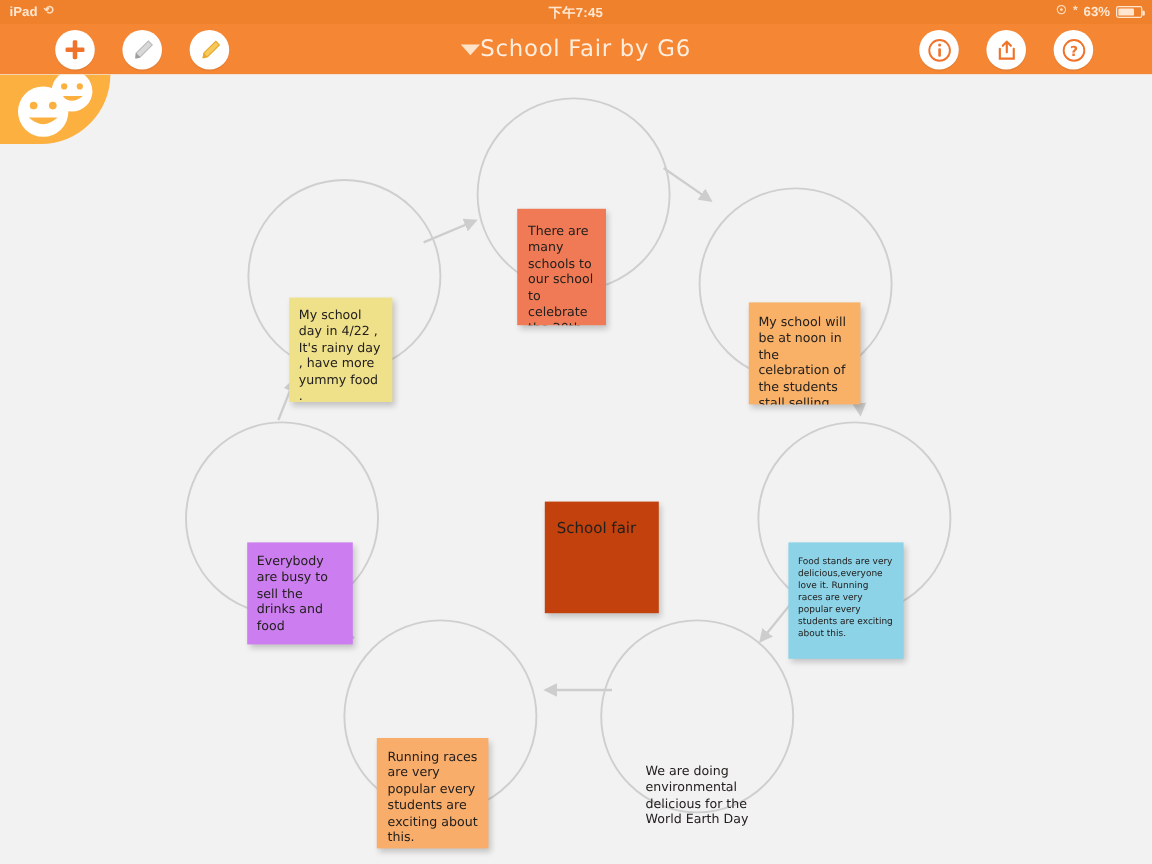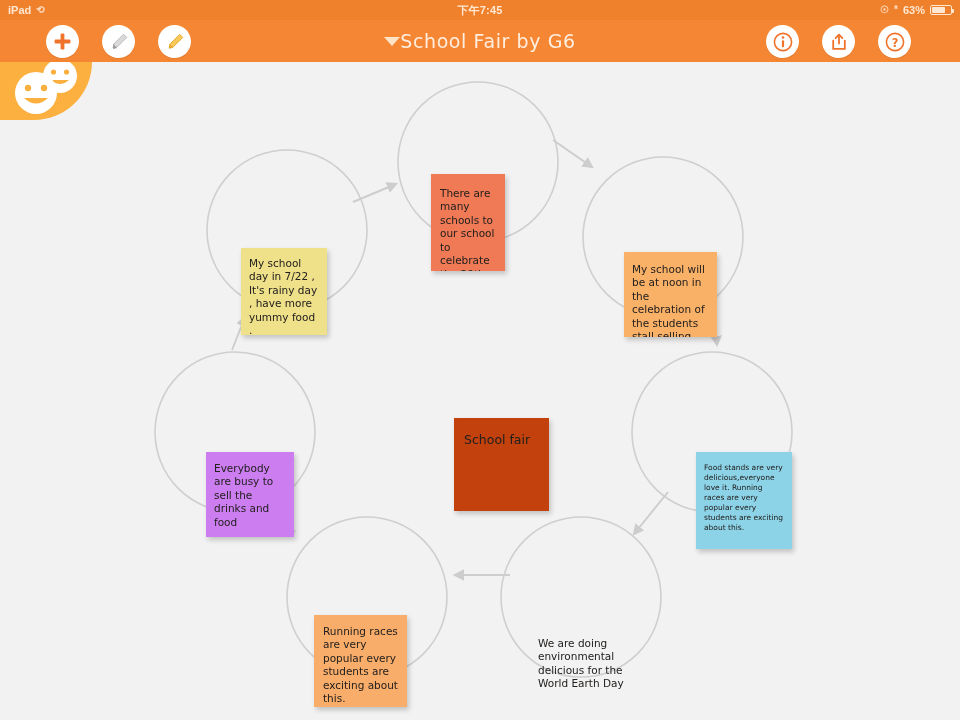--- a/index.html
+++ b/index.html
@@ -94,21 +94,21 @@
   }
   #note-top{
     left:431px; top:112px; width:74px; height:97px;
     background:#ef7a55; font-size:10.5px; padding:13px 8px 0 9px;
   }
   #note-right-top{
     left:624px; top:190px; width:93px; height:85px;
     background:#f9b168; font-size:10.5px; padding:11px 8px 0 8px;
   }
   #note-blue{
-    left:696px; top:390px; width:96px; height:97px;
+    left:657px; top:390px; width:96px; height:97px;
     background:#8cd3e8; font-size:7.5px; padding:11px 8px 0 8px; line-height:1.34;
   }
   #note-plain{
     left:538px; top:575px; width:110px; height:75px;
     background:transparent; box-shadow:none; font-size:10.5px; padding:0;
   }
   #note-orange-bl{
     left:314px; top:553px; width:93px; height:92px;
     background:#f9ad6a; font-size:10.5px; padding:10px 8px 0 9px;
   }
@@ -251,20 +251,20 @@
 
   <div class="note" id="note-orange-bl" style="background: rgb(249, 173, 106);">
     <span class="note-text">Running races are very popular every students are exciting about this.</span>
   </div>
 
   <div class="note" id="note-purple" style="background: rgb(204, 125, 240);">
     <span class="note-text">Everybody are busy to sell the drinks and food</span>
   </div>
 
   <div class="note" id="note-yellow" style="background: rgb(239, 224, 138);">
-    <span class="note-text">My school day in 7/22 , It's rainy day , have more yummy food .</span>
+    <span class="note-text">My school day in 4/22 , It's rainy day , have more yummy food .</span>
   </div>
 
   <div class="note" id="note-center" style="background: #c2410c; margin-left: 17px;">
     <span class="note-text">School fair</span>
   </div>
 
 </div>
 
 </body></html>

